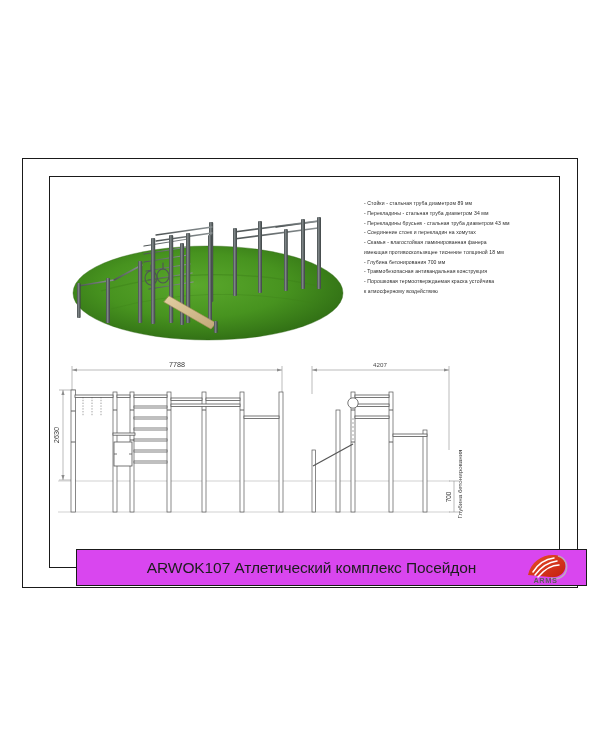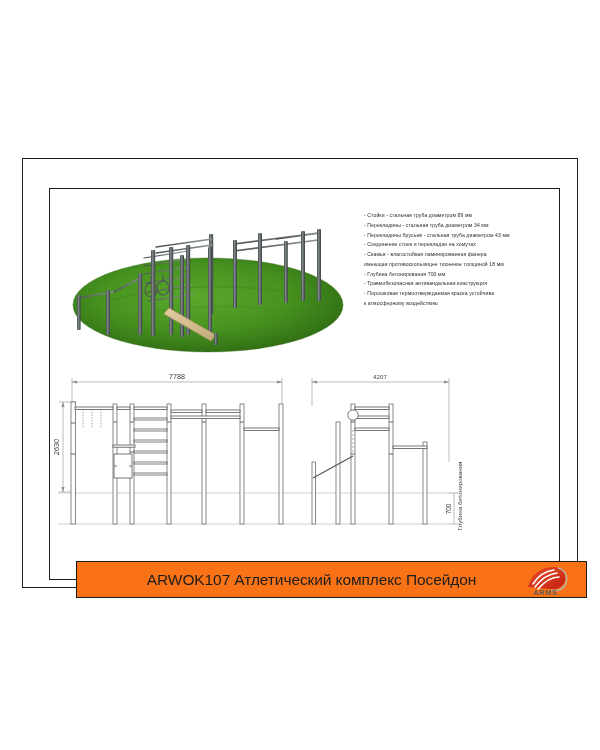--- a/index.html
+++ b/index.html
@@ -29,21 +29,20 @@
 
   
   #inner-frame {
     position: absolute;
     left: 26px;
     top: 17px;
     width: 511px;
     height: 392px;
     border: 1.5px solid #1a1a1a;
     box-sizing: border-box;
-    margin-top: 12px;
   }
 
   
   #upper {
     position: absolute;
     left: 0;
     top: 0;
     right: 0;
     height: 177px;
   }
@@ -84,21 +83,21 @@
 
   
   #title-strip {
     position: absolute;
     left: 26px;
     top: 372px;
     width: 511px;
     height: 37px;
     border: 1.5px solid #1a1a1a;
     box-sizing: border-box;
-    background: #f97316;
+    background: #d946ef;
   }
   #product-title {
     position: absolute;
     left: 0; right: 0; top: 0; bottom: 0;
     display: flex;
     align-items: center;
     justify-content: center;
     font-size: 15.5px;
     color: #1d1d1d;
     letter-spacing: -0.1px;

